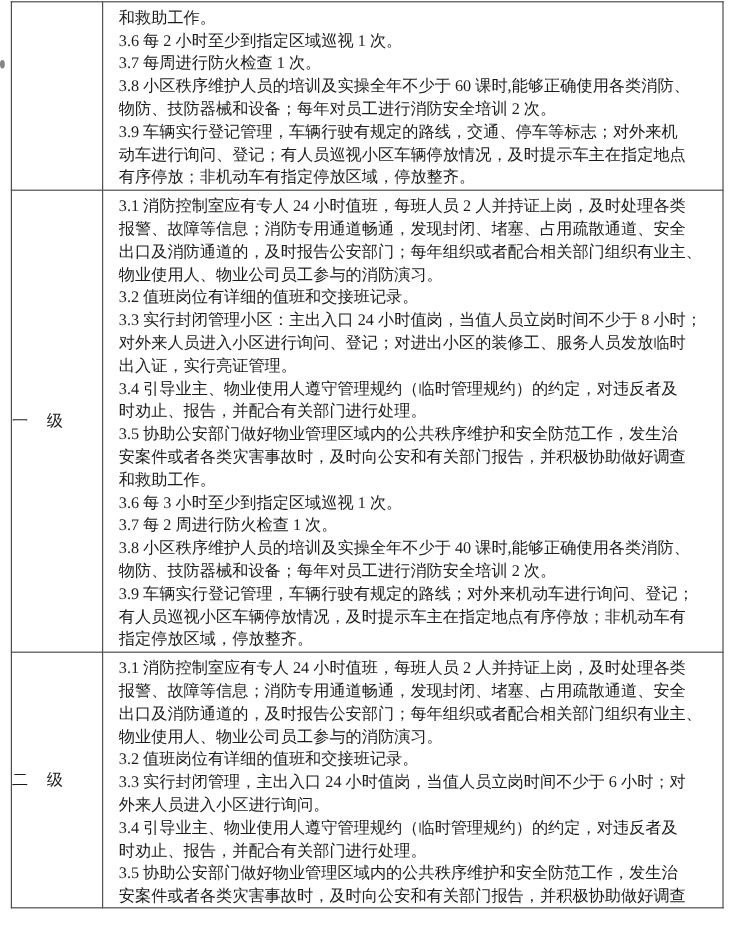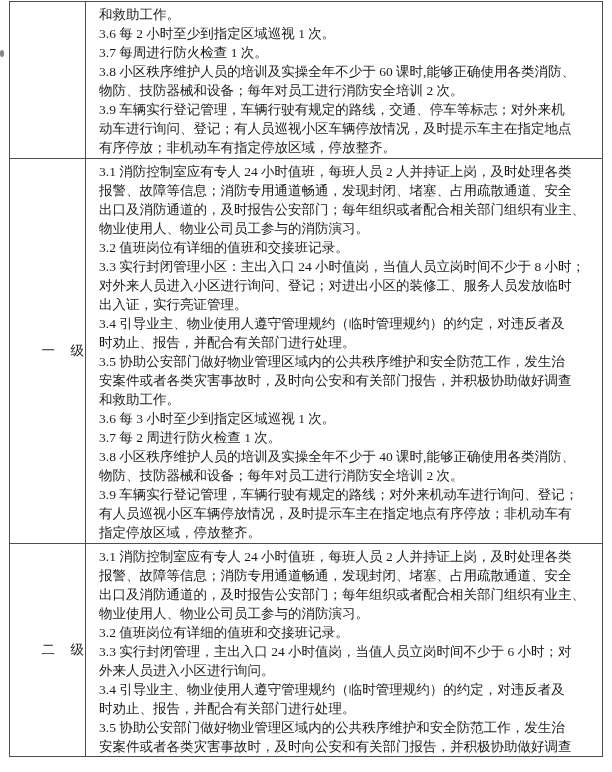--- a/index.html
+++ b/index.html
@@ -21,21 +21,21 @@
     border-collapse: collapse;
     table-layout: fixed;
   }
   .doc-table td {
     border: 1px solid #4e4e4e;
     color: #1c1c1c;
     font-size: 13.5px;
   }
   .label-cell {
     width: 76px;
-    text-align: right;
+    text-align: left;
     vertical-align: middle;
     letter-spacing: 1px;
   }
   .content-cell {
     vertical-align: top;
     padding: 3px 7px 0 13px;
     line-height: 19px;
     white-space: pre-line;
     text-align: left;
     overflow: hidden;

